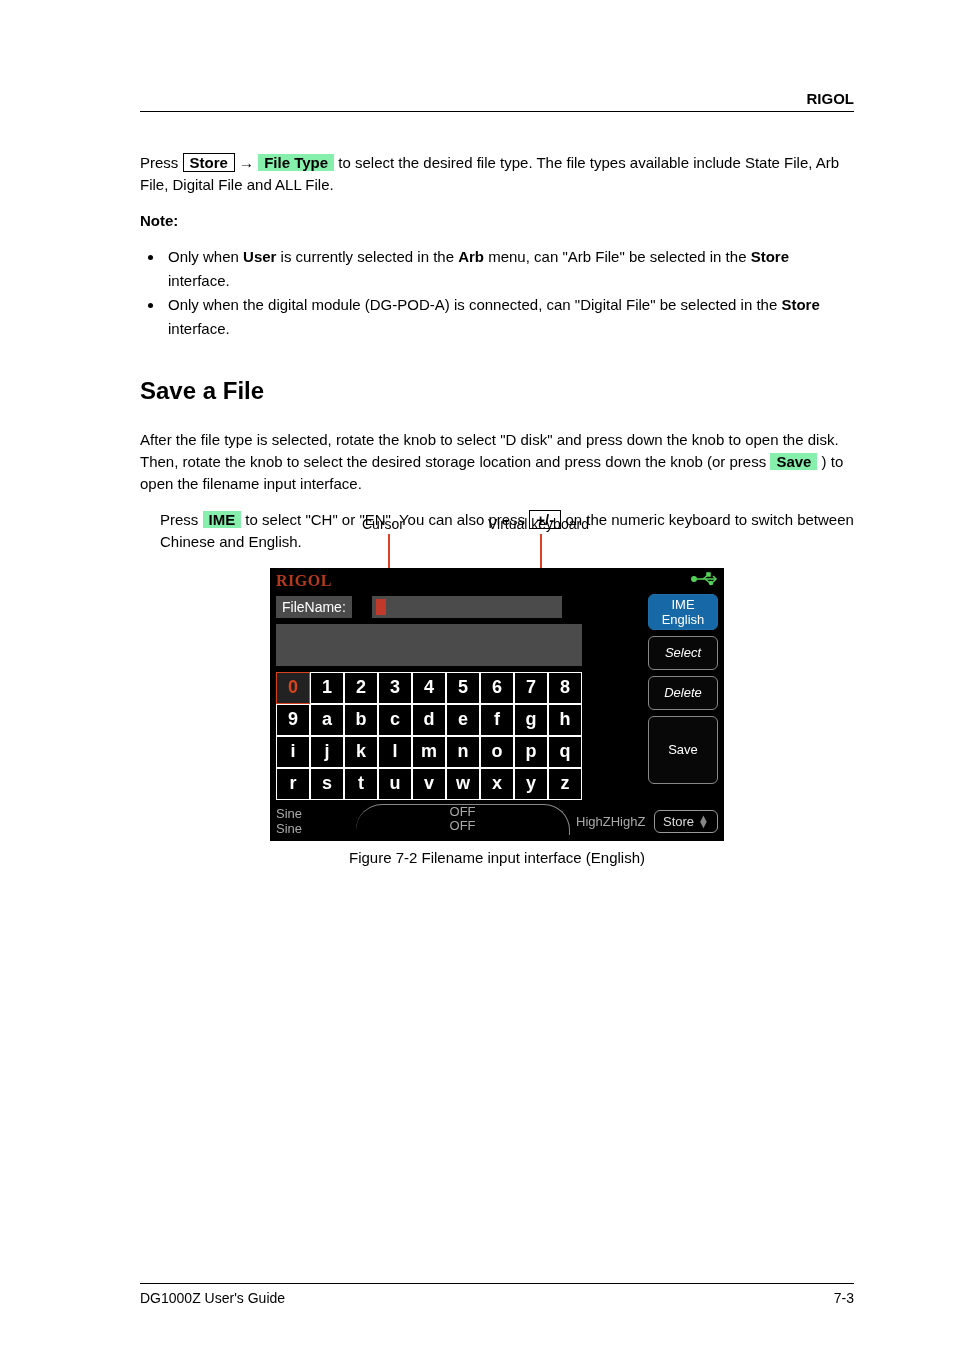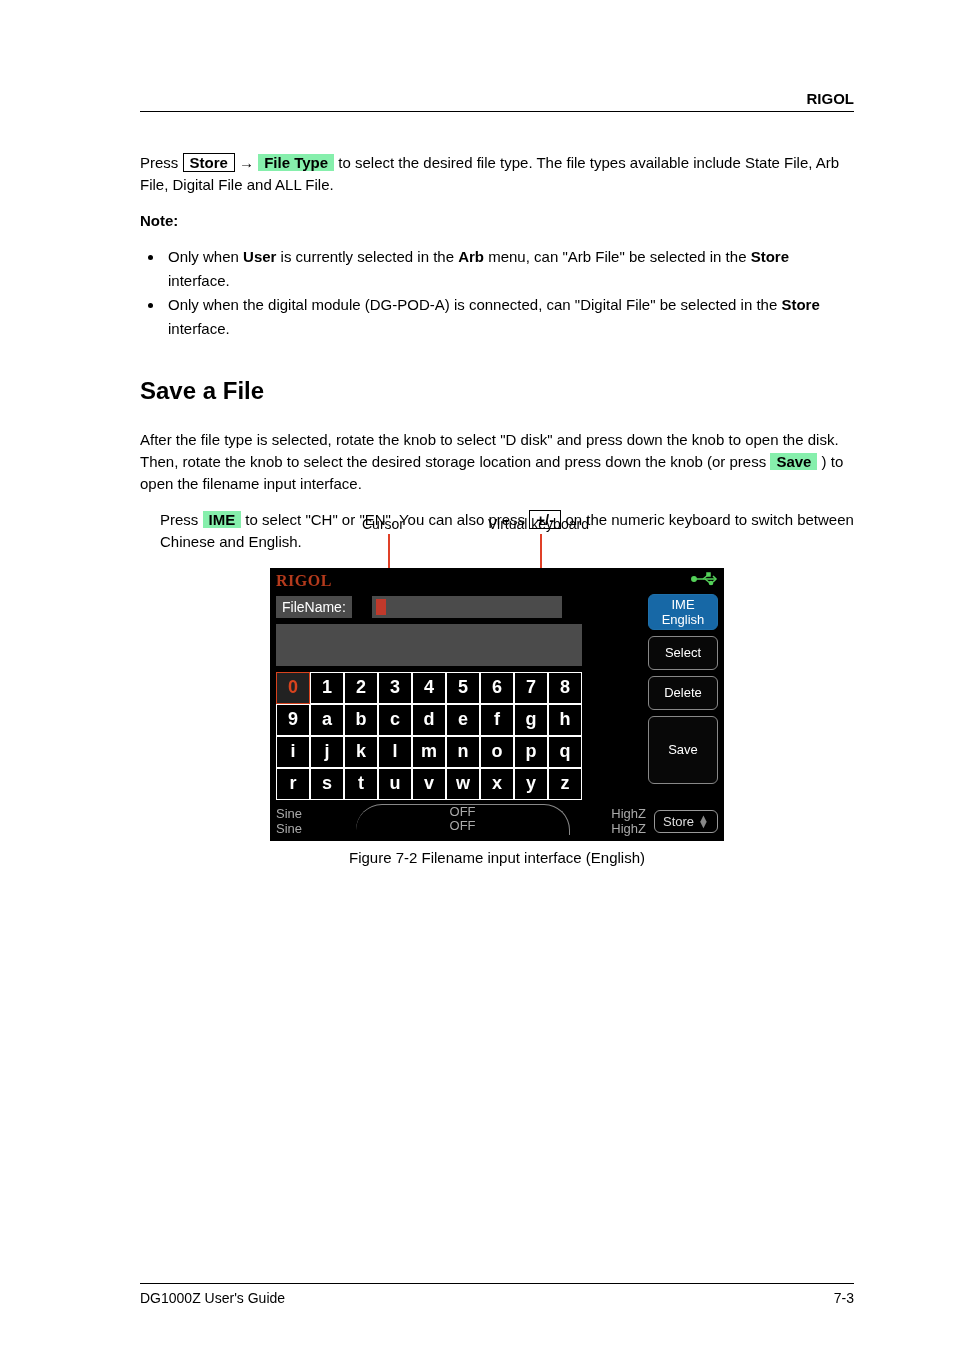--- a/index.html
+++ b/index.html
@@ -25,29 +25,29 @@
   .row-filename { display: flex; align-items: center; padding: 2px 6px 6px 6px; gap: 20px; }
   .fn-label { background: #4b4b4b; color: #fff; font-size: 14px; padding: 3px 6px; }
   .fn-cursor-box { background: #4b4b4b; width: 190px; height: 22px; margin-left: 0; position: relative; }
   .fn-cursor { position: absolute; left: 4px; top: 3px; width: 10px; height: 16px; background: #c0392b; }
   .midrow { display: flex; padding: 0 6px 6px 6px; }
   .bigbox { background: #4b4b4b; width: 306px; height: 42px; }
   .softcol { position: absolute; right: 6px; top: 26px; width: 70px; display: flex; flex-direction: column; gap: 6px; }
   .softbtn { border: 1px solid #888; border-radius: 6px; color: #fff; font-size: 13px; text-align: center; padding: 5px 0; background: rgba(255,255,255,0.03); }
   .softbtn.ime { background: #1768a6; border-color: #1f70aa; height: 36px; display: flex; flex-direction: column; justify-content: center; }
   .softbtn.save { height: 68px; display: flex; align-items: center; justify-content: center; }
-  .softbtn.sel, .softbtn.del { height: 34px; display: flex; align-items: center; justify-content: center; }
+  .softbtn.sel, .softbtn.del { height: 34px; display: flex; align-items: center; justify-content: center; font-style: italic; }
   .vkbd { margin: 0 6px 4px 6px; width: 306px; }
   .vkbd-row { display: flex; }
   .vkey { width: 34px; height: 32px; border: 1px solid #fff; color: #fff; font-size: 18px; font-weight: bold; display: flex; align-items: center; justify-content: center; background: #000; }
   .vkey.sel { background: #222; color: #d9431e; border-color: #d9431e; }
   .statusbar { display: flex; align-items: center; padding: 2px 6px 4px 6px; color: #aaa; font-size: 13px; }
   .sb-left { width: 90px; display: flex; flex-direction: column; }
   .sb-mid { flex: 1; border: 1px solid #888; border-width: 1px 1px 0 0; border-top-right-radius: 26px; border-top-left-radius: 26px; text-align: center; padding: 0 0 2px 0; line-height: 1.1; margin: 0 6px 0 -10px; width: 140px; position: relative; top: -2px; }
-  .sb-right { width: 70px; display: flex; flex-direction: column; text-align: right; }
+  .sb-right { width: 70px; display: flex; flex-direction: row; text-align: center; }
   .sb-store { border: 1px solid #999; border-radius: 6px; color: #ddd; font-size: 13px; padding: 3px 8px; margin-left: 8px; display: flex; align-items: center; }
   .sb-store-swap { color: #888; font-size: 11px; margin-left: 4px; display: inline-flex; flex-direction: column; line-height: 0.55; }
   .callout { position: absolute; background: #e04028; width: 2px; }
   .callout.arrow::after { content: ""; position: absolute; left: -4px; bottom: -1px; border-left: 5px solid transparent; border-right: 5px solid transparent; border-top: 8px solid #e04028; }
   .callout-lbl { position: absolute; font-family: Verdana, sans-serif; font-size: 14px; color: #000; white-space: nowrap; }
   .caption { font-family: Verdana, sans-serif; font-size: 15px; text-align: center; margin-top: 8px; }
   .footer { position: absolute; bottom: 42px; left: 140px; right: 100px; border-top: 1px solid #000; padding-top: 6px; font-family: Verdana, sans-serif; font-size: 14px; display: flex; justify-content: space-between; }
 </style>
 </head>
 <body>

